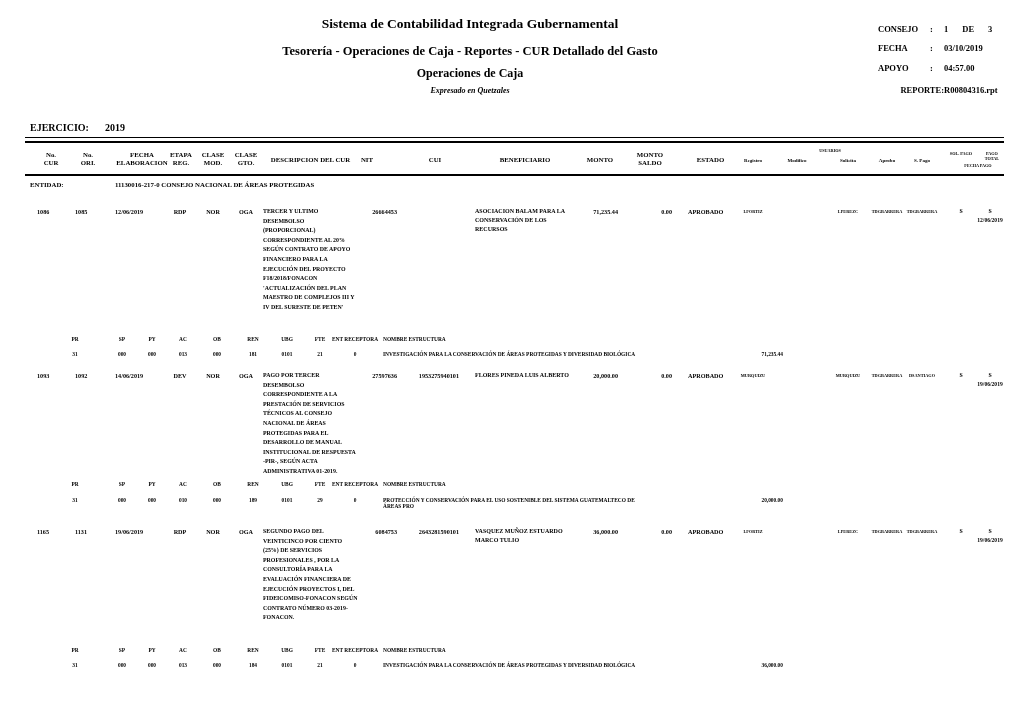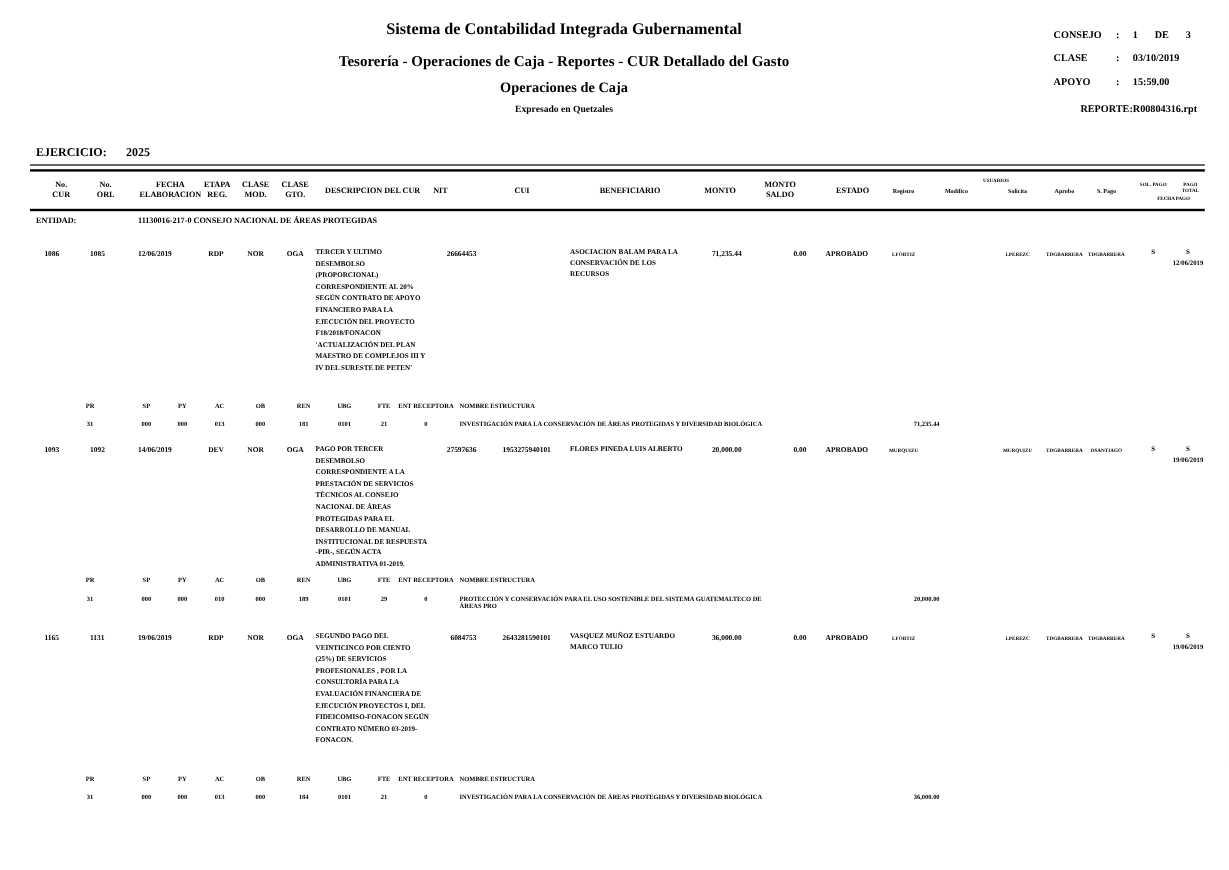--- a/index.html
+++ b/index.html
@@ -10,21 +10,21 @@
     overflow:hidden; margin:0 auto;
   }
   .abs { position:absolute; }
   .ctr { text-align:center; }
   .pre { white-space:pre-line; }
 
   
   .t1 { top:16px;  left:150px; width:640px; font-size:13.5px; }
   .t2 { top:44px;  left:150px; width:640px; font-size:12.5px; }
   .t3 { top:66px;  left:150px; width:640px; font-size:12px; }
-  .t4 { top:86px;  left:150px; width:640px; font-size:8px; }
+  .t4 { top:86px;  left:150px; width:640px; font-size:8px;font-style:italic; }
   .filters { top:103px; left:110px; width:760px; font-size:8.5px; }
 
   
   .meta-row { position:absolute; left:878px; font-size:8.5px; display:flex; }
   .meta-label { width:52px; display:inline-block; }
   .meta-colon { width:14px; display:inline-block; }
   .meta-val { display:inline-block; }
   .meta-gap { display:inline-block; width:14px; }
 
   
@@ -87,36 +87,36 @@
   <div class="meta-row" style="top:24px;">
     <span class="meta-label">CONSEJO</span>
     <span class="meta-colon">:</span>
     <span class="meta-val">1</span>
     <span class="meta-gap"></span>
     <span class="meta-val">DE</span>
     <span class="meta-gap"></span>
     <span class="meta-val">3</span>
   </div>
   <div class="meta-row" style="top:43px;">
-    <span class="meta-label">CLASE</span>
+    <span class="meta-label">FECHA</span>
     <span class="meta-colon">:</span>
     <span class="meta-val">03/10/2019</span>
   </div>
   <div class="meta-row" style="top:63px;">
     <span class="meta-label">APOYO</span>
     <span class="meta-colon">:</span>
-    <span class="meta-val">15:59.00</span>
+    <span class="meta-val">04:57.00</span>
   </div>
   <div class="meta-row" style="top:85px;text-align:right;">
     <span class="meta-label" style="width:66px;">REPORTE:</span>
     <span class="meta-val">R00804316.rpt</span>
   </div>
 
   <div class="abs ejer-label">EJERCICIO:</div>
-  <div class="abs ejer-val">2025</div>
+  <div class="abs ejer-val">2019</div>
   <div class="abs rule-thin"></div>
 
   <div class="abs thead">
     <span class="th pre" style="left:8px;  top:8px;  width:36px;">No.
 CUR</span>
     <span class="th pre" style="left:45px; top:8px;  width:36px;">No.
 ORI.</span>
     <span class="th pre" style="left:85px; top:8px;  width:64px;">FECHA
 ELABORACION</span>
     <span class="th pre" style="left:138px;top:8px;  width:36px;">ETAPA

